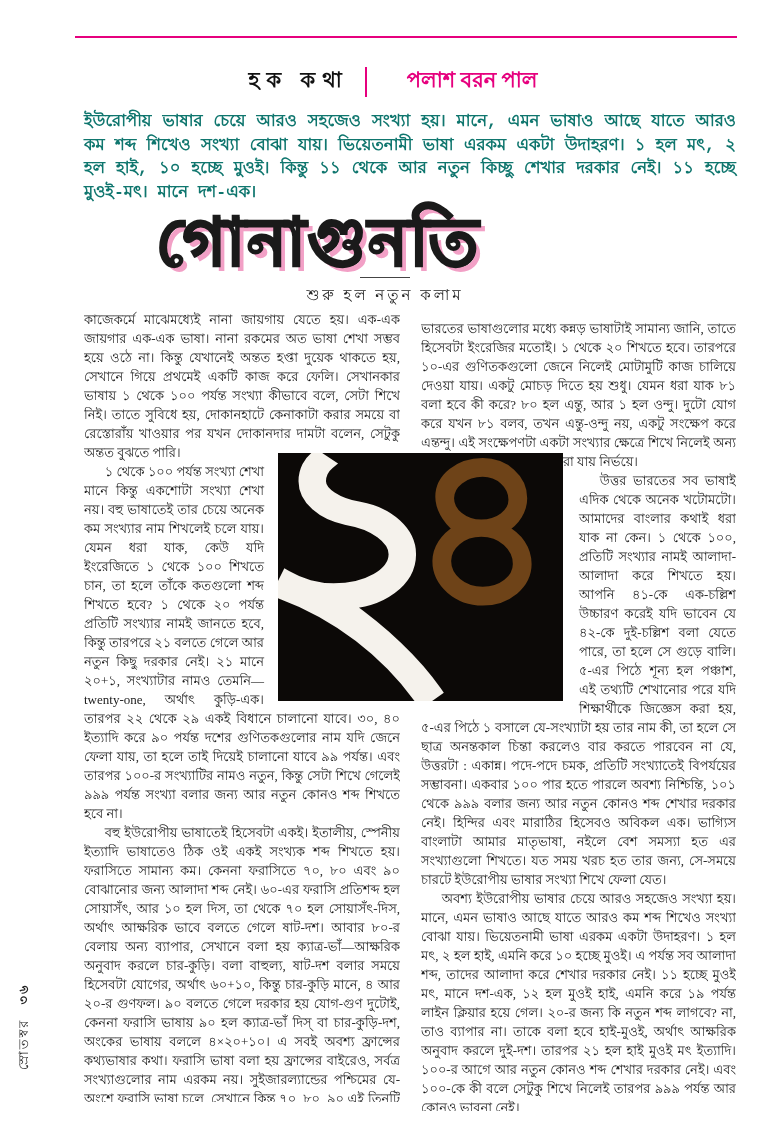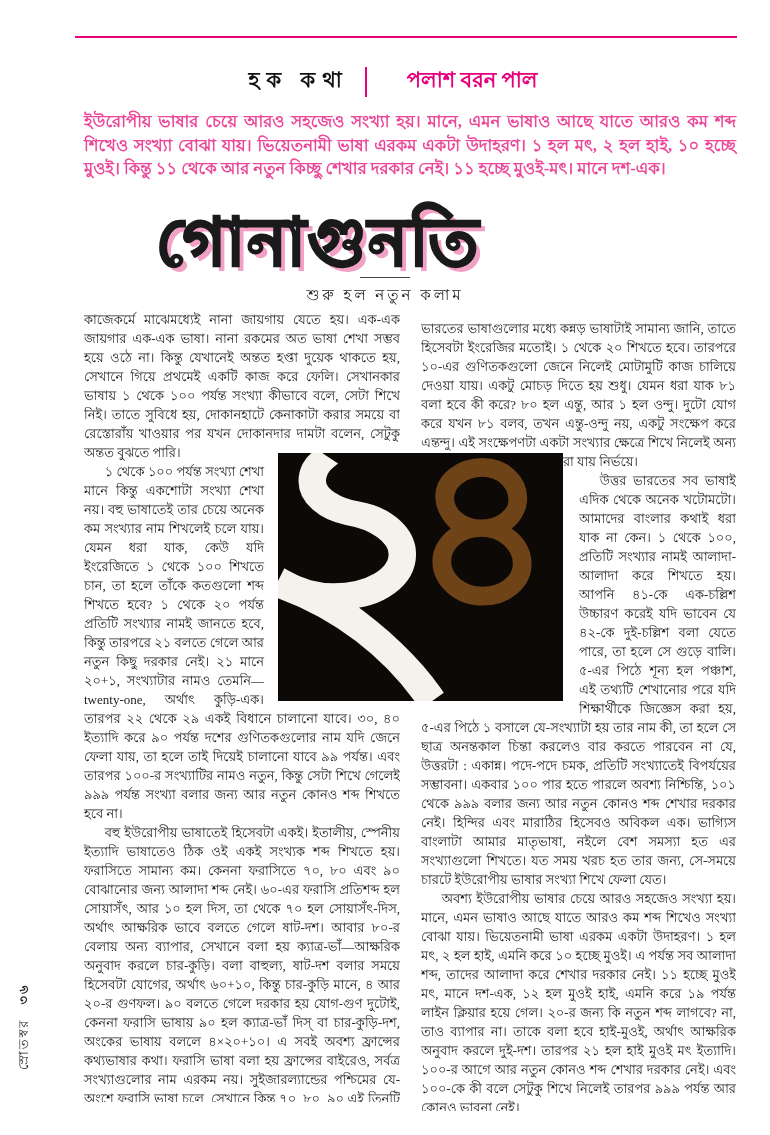--- a/index.html
+++ b/index.html
@@ -14,21 +14,21 @@
   .top-rule{position:absolute;top:36px;left:75px;width:662px;height:2px;}
   .masthead{
     position:absolute;top:64px;left:0;width:770px;
     display:flex;justify-content:center;align-items:center;gap:16px;padding-left:8px;
   }
   .col-title{font-size:21px;letter-spacing:7px;font-weight:600;color:#111;}
   .mast-divider{width:2px;height:30px;}
   .author{font-size:21px;font-weight:700;margin-left:24px;}
   .intro{
     position:absolute;top:110px;left:84px;width:652px;
-    font-weight:700;font-size:16.5px;line-height:23.5px;text-align:justify;color:#ec4899;
+    font-weight:700;font-size:16.5px;line-height:23.5px;text-align:justify;color:#0f766e;font-family:Liberation Mono, monospace;
   }
   .big-title{
     position:absolute;top:192px;left:0;width:636px;text-align:center;
     font-size:66px;font-weight:700;letter-spacing:2px;
     color:#ffffff;
     -webkit-text-stroke:2.5px #1a1a1a;
     text-shadow:5px 5px 0 #f2a0c6, 1px 1px 0 #1a1a1a;
   }
   .sub-rule{position:absolute;top:277px;left:360px;width:50px;height:1px;background:#444;}
   .subtitle{

